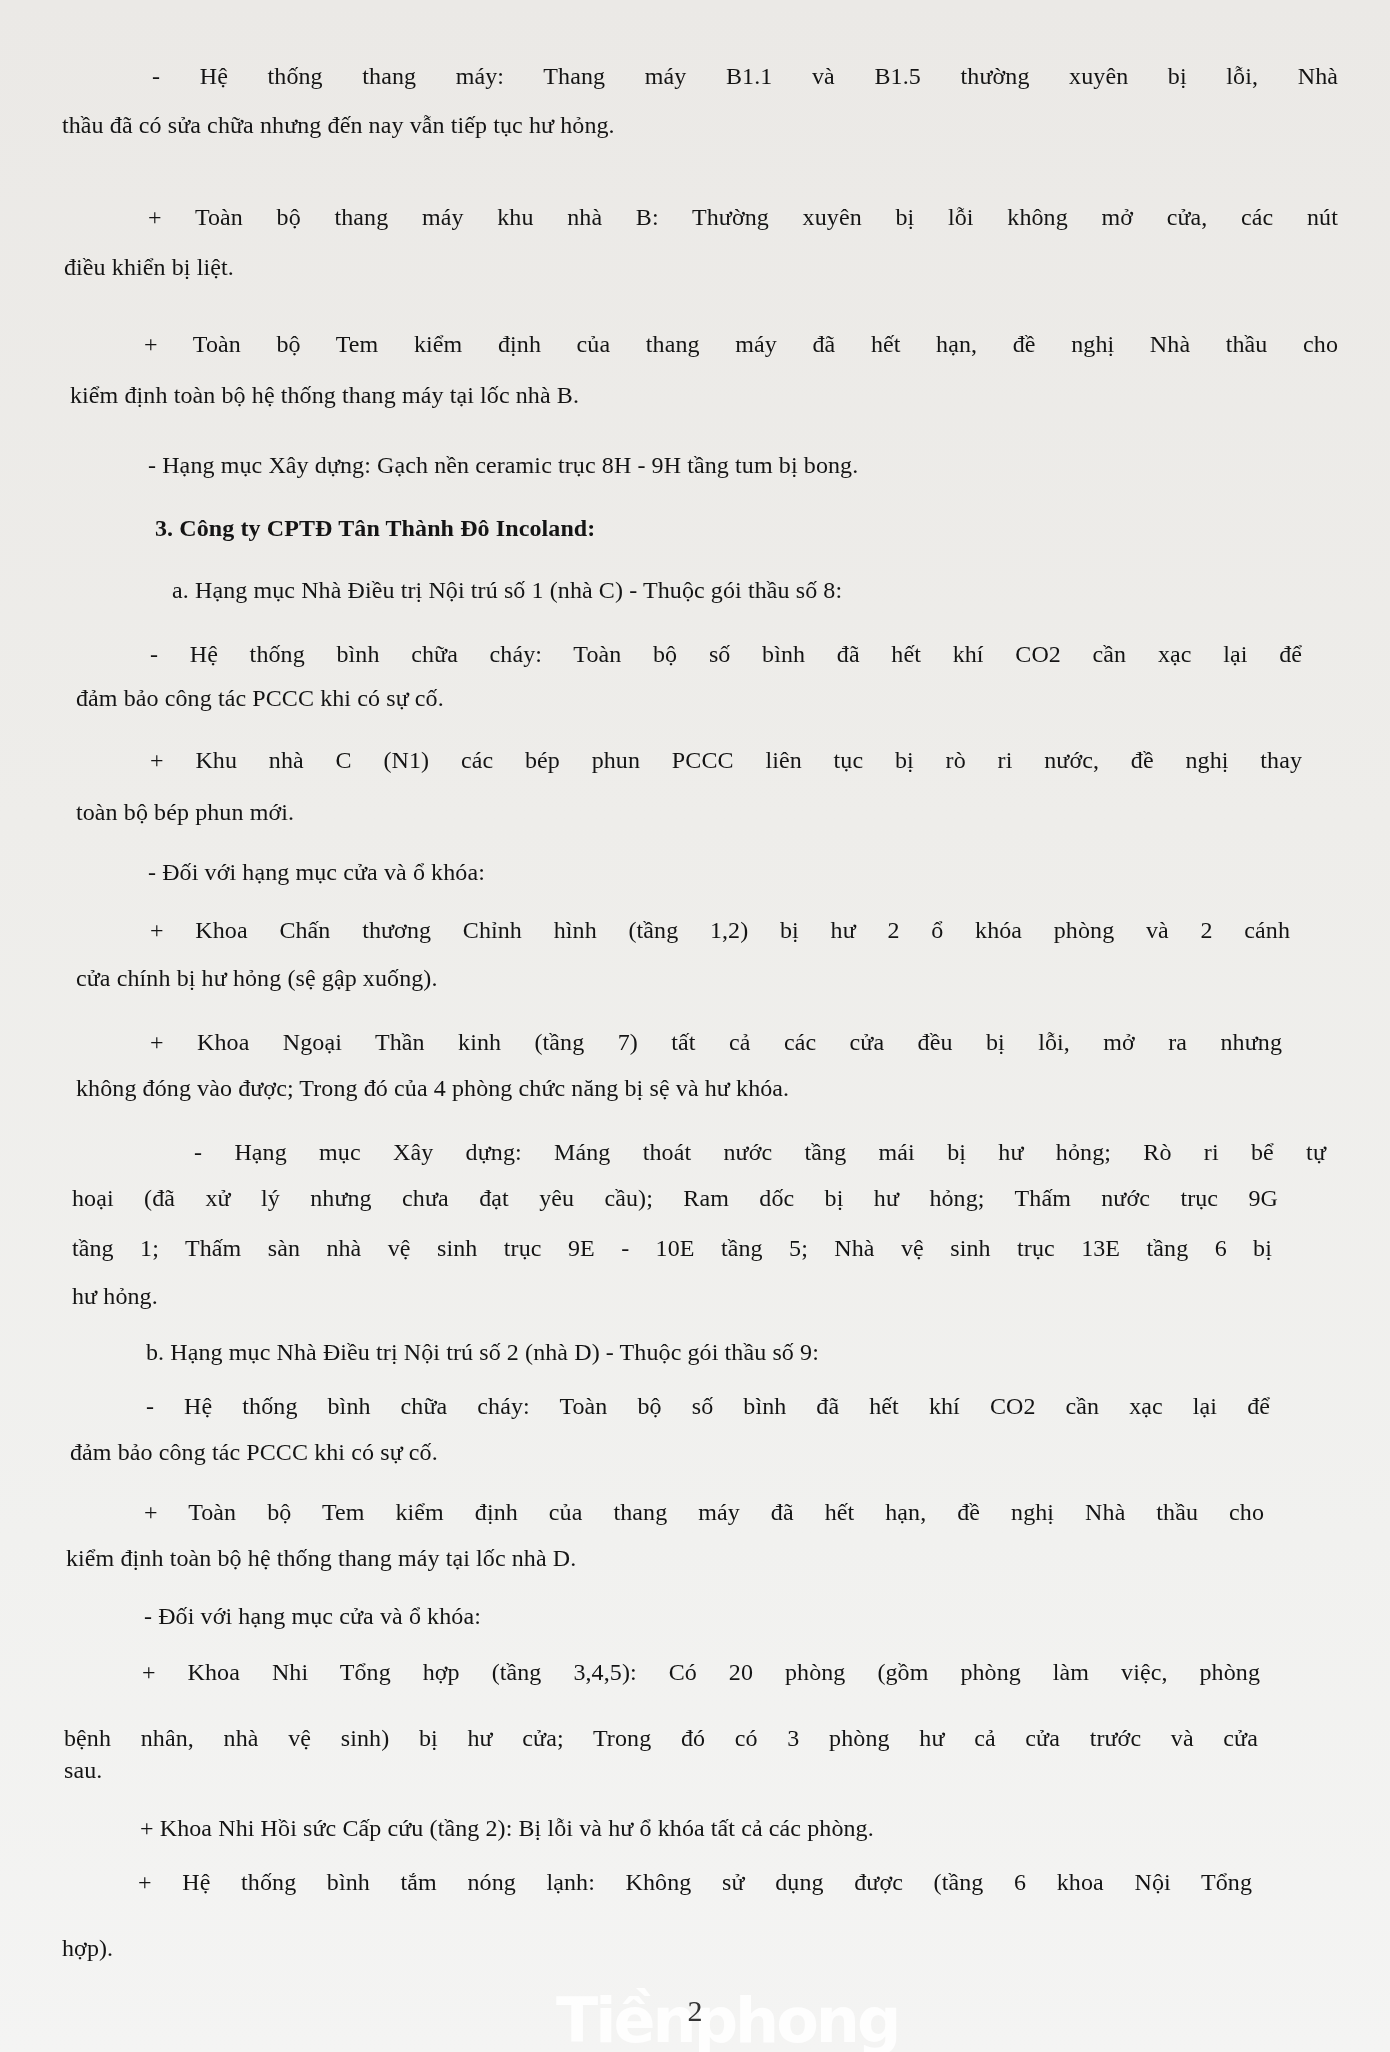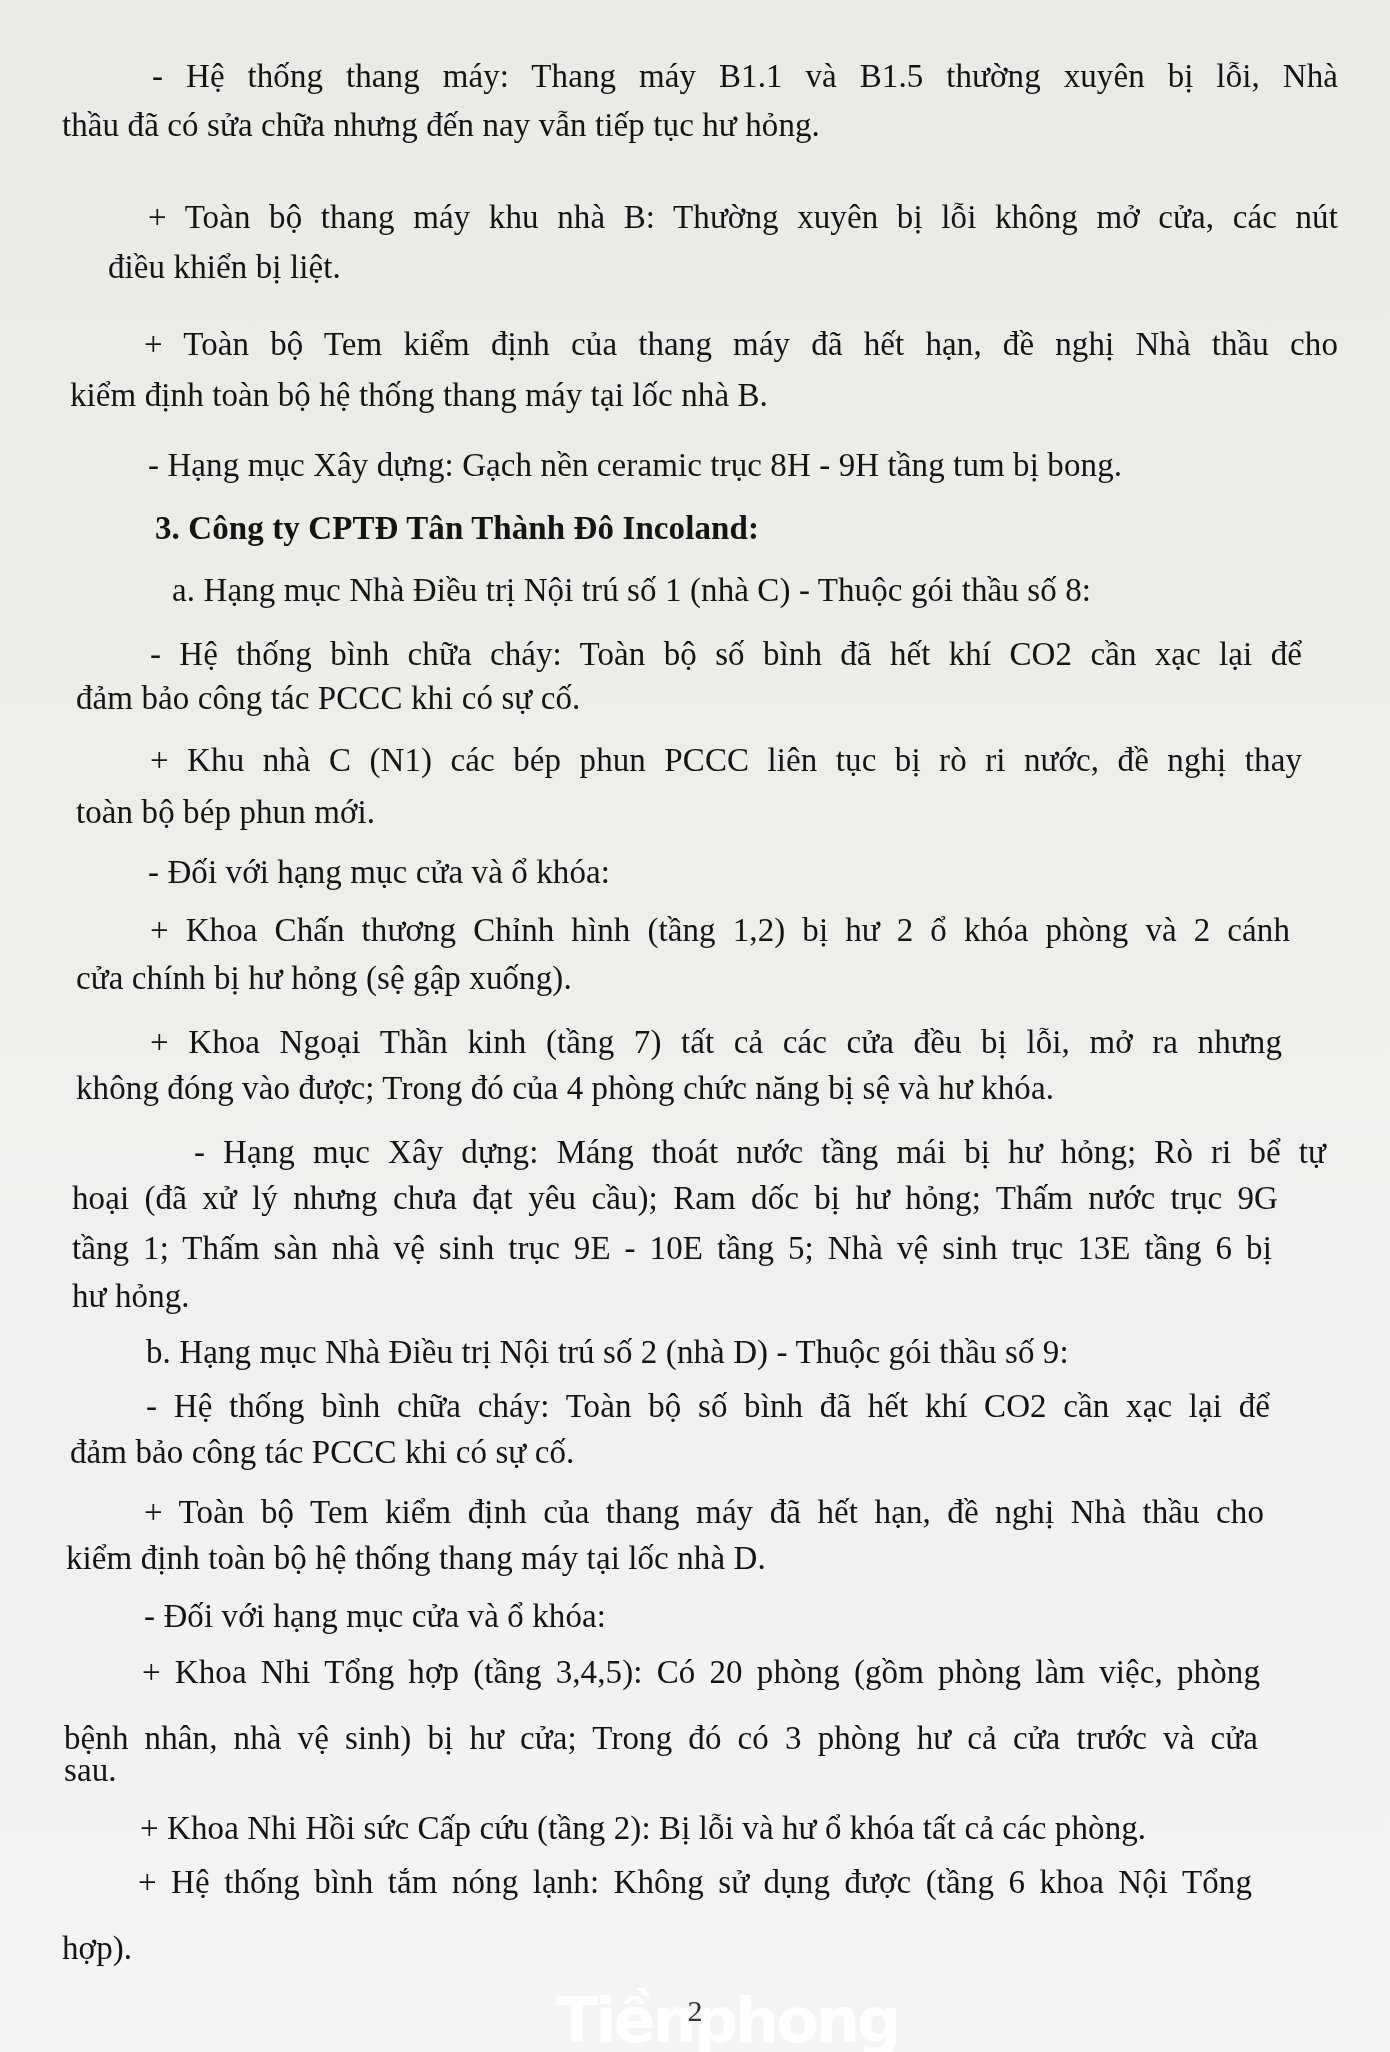--- a/index.html
+++ b/index.html
@@ -17,21 +17,21 @@
     }
     .page {
       position: absolute;
       left: 0;
       top: 0;
       width: 1390px;
       height: 2052px;
     }
     .line {
       position: absolute;
-      font-size: 33px;
+      font-size: 24px;
       line-height: 40px;
       white-space: nowrap;
       letter-spacing: 0.1px;
     }
     .justify {
       text-align: justify;
       text-align-last: justify;
     }
     .bold {
       font-weight: bold;
@@ -61,21 +61,21 @@
   </style>
 </head>
 <body>
 
 <div class="page">
 
   <div class="line justify" style="left:152px; top:56px; width:1186px;">- Hệ thống thang máy: Thang máy B1.1 và B1.5 thường xuyên bị lỗi, Nhà</div>
   <div class="line" style="left:62px; top:105px;">thầu đã có sửa chữa nhưng đến nay vẫn tiếp tục hư hỏng.</div>
 
   <div class="line justify" style="left:148px; top:197px; width:1190px;">+ Toàn bộ thang máy khu nhà B: Thường xuyên bị lỗi không mở cửa, các nút</div>
-  <div class="line" style="left:64px; top:247px;margin-left:44px;">điều khiển bị liệt.</div>
+  <div class="line" style="left:64px; top:247px;">điều khiển bị liệt.</div>
 
   <div class="line justify" style="left:144px; top:324px; width:1194px;">+ Toàn bộ Tem kiểm định của thang máy đã hết hạn, đề nghị Nhà thầu cho</div>
   <div class="line" style="left:70px; top:375px;">kiểm định toàn bộ hệ thống thang máy tại lốc nhà B.</div>
 
   <div class="line" style="left:148px; top:445px;">- Hạng mục Xây dựng: Gạch nền ceramic trục 8H - 9H tầng tum bị bong.</div>
 
   <div class="line bold" style="left:155px; top:508px;">3. Công ty CPTĐ Tân Thành Đô Incoland:</div>
 
   <div class="line" style="left:148px; top:570px;margin-left:24px;">a. Hạng mục Nhà Điều trị Nội trú số 1 (nhà C) - Thuộc gói thầu số 8:</div>
 

